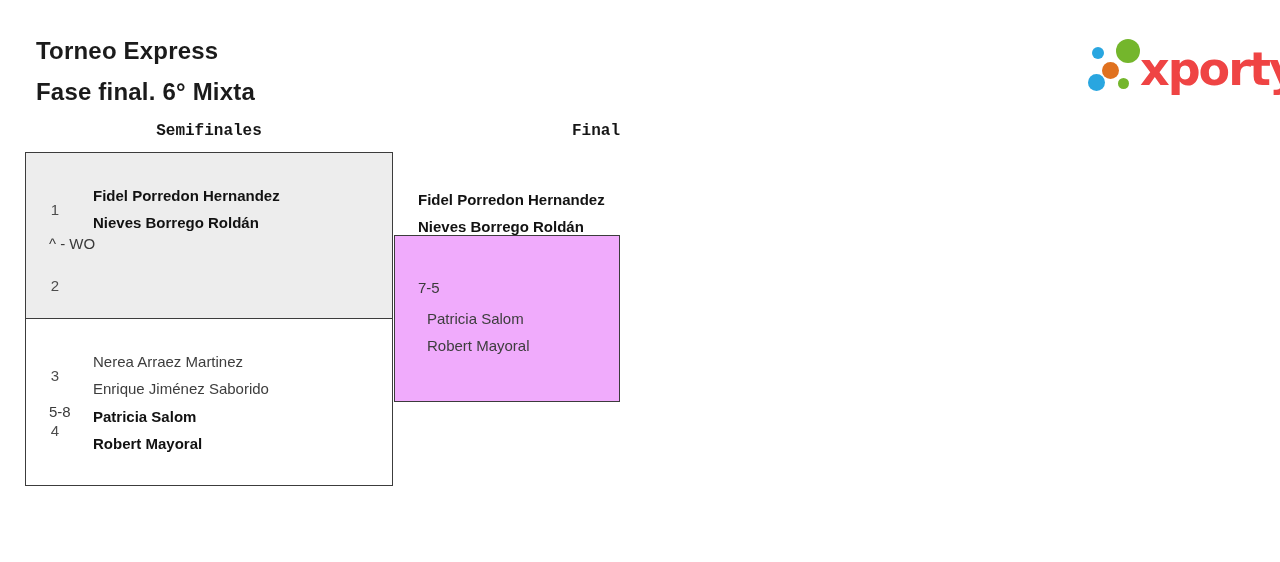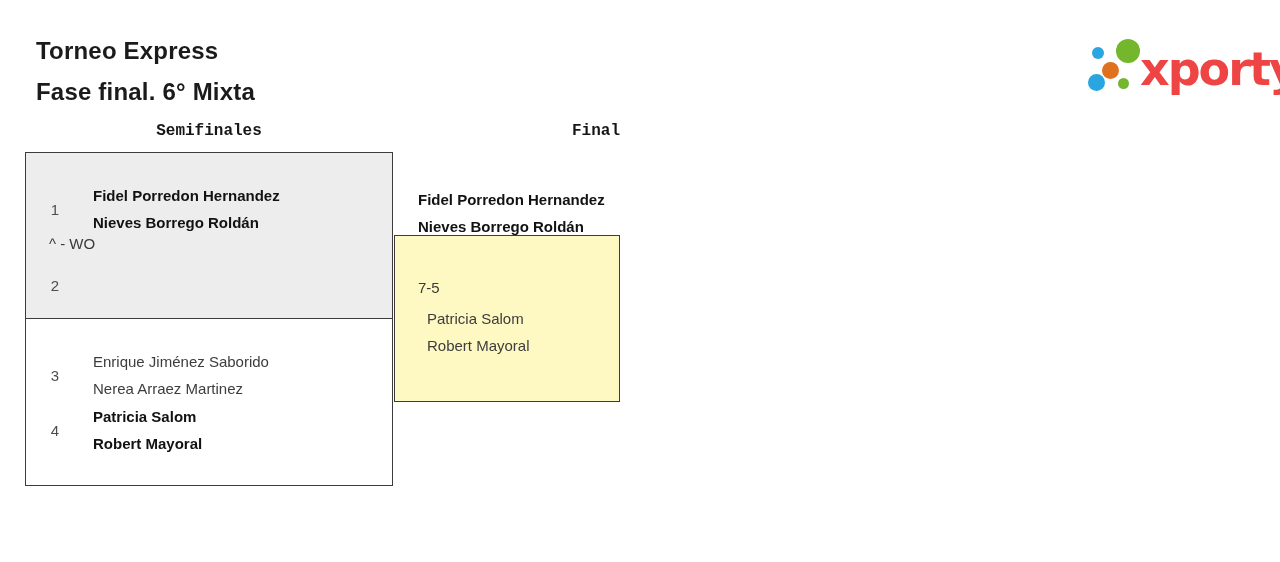--- a/index.html
+++ b/index.html
@@ -36,21 +36,21 @@
     position:absolute; top:97px; font-size:16px; font-weight:700;
     color:#161616; text-align:center; line-height:20px;font-family:Liberation Mono, monospace;
   }
   .hdr-semis { left:1px;   width:368px; }
   .hdr-final { left:370px; width:226px;text-align:right; }
 
   
   .match-box { position:absolute; border:1px solid #3c3c3c; }
   .box-sf1   { left:1px; top:128px; width:368px; height:167px; background:#ededed; }
   .box-sf2   { left:1px; top:295px; width:368px; height:167px; background:#ffffff; border-top:none; }
-  .box-final { left:370px; top:211px; width:226px; height:167px; background:#fef9c3; }
+  .box-final { left:370px; top:211px; width:226px; height:167px; background:#f0abfc; }
 
   
   .team { position:absolute; left:8px; right:8px; display:flex; align-items:center; gap:9px; }
   .team-top    { top:9px; }
   .team-bottom { bottom:8px; }
   .seed { font-size:15px; color:#4c4c4c; min-width:10px; text-align:center; flex:0 0 auto; }
   .players { font-size:15px; line-height:19px; color:#3d3d3d; }
   .players .p { display:block; white-space:nowrap; }
   .winner .players { font-weight:700; color:#121212; }
 
@@ -97,24 +97,25 @@
   <div class="score score-sf1">^ - WO</div>
   <div class="team team-bottom">
     <span class="seed">2</span>
   </div>
 </div>
 
 <div class="match-box box-sf2">
   <div class="team team-top">
     <span class="seed">3</span>
     <span class="players">
+      <span class="p">Nerea Arraez Martinez</span>
       <span class="p">Enrique Jiménez Saborido</span>
-      <span class="p">Nerea Arraez Martinez</span>
     </span>
   </div>
+  <div class="score score-sf2">5-8</div>
   <div class="team team-bottom winner">
     <span class="seed">4</span>
     <span class="players">
       <span class="p">Patricia Salom</span>
       <span class="p">Robert Mayoral</span>
     </span>
   </div>
 </div>
 
 <div class="final-winner team winner">

